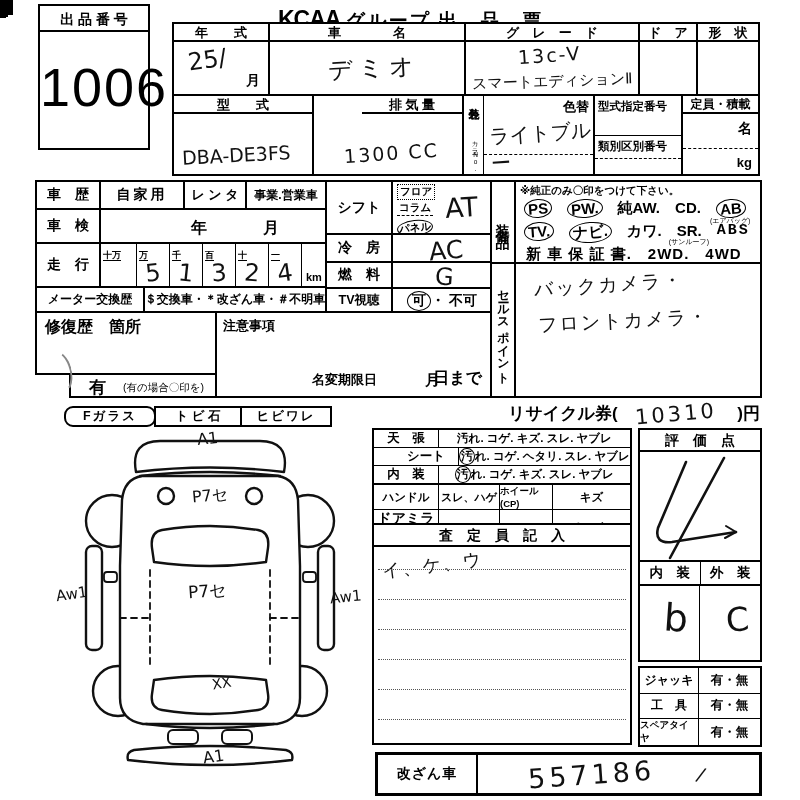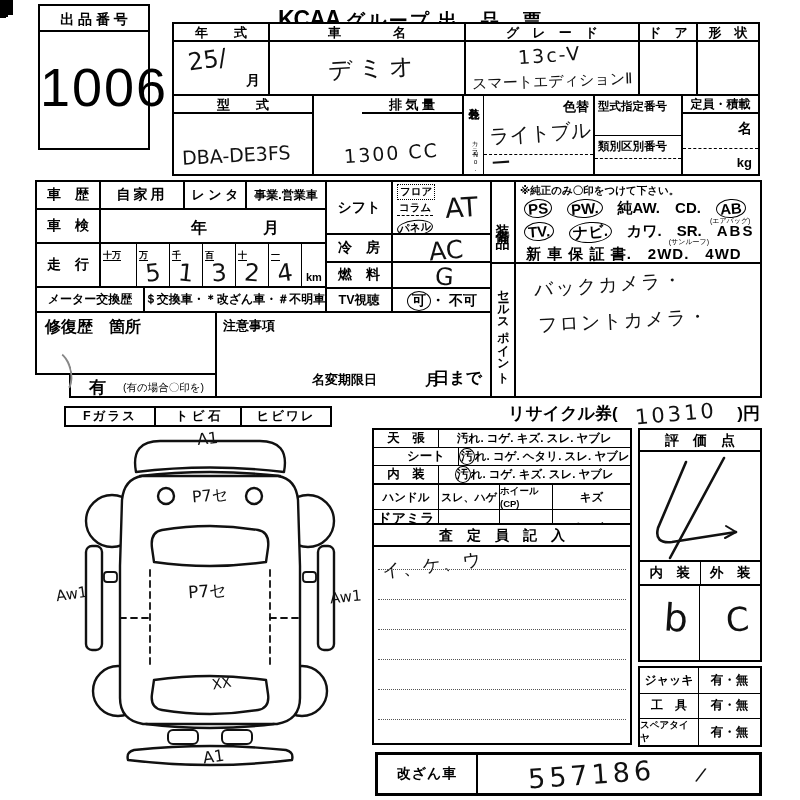--- a/index.html
+++ b/index.html
@@ -215,40 +215,40 @@
       </span>
     </div>
     <div class="abs" style="left:8px;top:40px;font-size:15px;font-weight:bold;display:flex;gap:15px;align-items:flex-start;">
       <span class="circ">TV.</span>
       <span class="circ">ナビ.</span>
       <span>カワ.</span>
       <span style="position:relative;">
         <span>SR.</span>
         <span class="abs" style="left:-8px;top:15px;font-size:7px;font-weight:normal;white-space:nowrap;">(サンルーフ)</span>
       </span>
-      <span style="letter-spacing:2px;">ABS</span>
+      <span style="letter-spacing:2px;font-family:Liberation Mono, monospace;">ABS</span>
     </div>
     <div class="abs bold" style="left:10px;top:63px;font-size:15px;letter-spacing:1px;white-space:nowrap;">新 車 保 証 書.　2WD.　4WD</div>
   </div>
 
   <div class="cell ctr" style="left:490px;top:262px;width:26px;height:136px;">
     <span class="vtext bold" style="font-size:12px;">セールスポイント</span>
   </div>
   <div class="cell" style="left:514px;top:262px;width:248px;height:136px;">
     <div class="abs hand" style="left:18px;top:8px;font-size:19px;transform:rotate(-4deg);letter-spacing:2px;">バックカメラ・</div>
     <div class="abs hand" style="left:22px;top:44px;font-size:19px;transform:rotate(-3deg);letter-spacing:2px;">フロントカメラ・</div>
   </div>
 
   <div class="abs" style="left:490px;top:400px;width:272px;height:26px;">
     <span class="abs bold" style="left:18px;top:2px;font-size:17px;">リサイクル券(</span>
     <span class="abs hand" style="left:145px;top:2px;font-size:21px;letter-spacing:3px;transform:rotate(-5deg);">10310</span>
     <span class="abs bold" style="right:2px;top:2px;font-size:17px;">)円</span>
   </div>
 
-  <div class="cell b25 ctr" style="left:64px;top:406px;width:92px;height:21px;">
+  <div class="cell b25 ctr" style="left:64px;top:406px;width:92px;height:21px;border-radius:9px;">
     <span class="bold" style="font-size:12.5px;letter-spacing:2px;">Fガラス</span>
   </div>
   <div class="cell ctr" style="left:154px;top:406px;width:88px;height:21px;">
     <span class="bold" style="font-size:12.5px;">ト ビ 石</span>
   </div>
   <div class="cell ctr" style="left:240px;top:406px;width:92px;height:21px;">
     <span class="bold" style="font-size:12.5px;letter-spacing:2px;">ヒビワレ</span>
   </div>
 
   <svg class="abs" style="left:50px;top:426px;" width="320" height="350" viewBox="0 0 320 350" fill="none" stroke="#111" stroke-width="2.4" stroke-linejoin="round" stroke-linecap="round">

